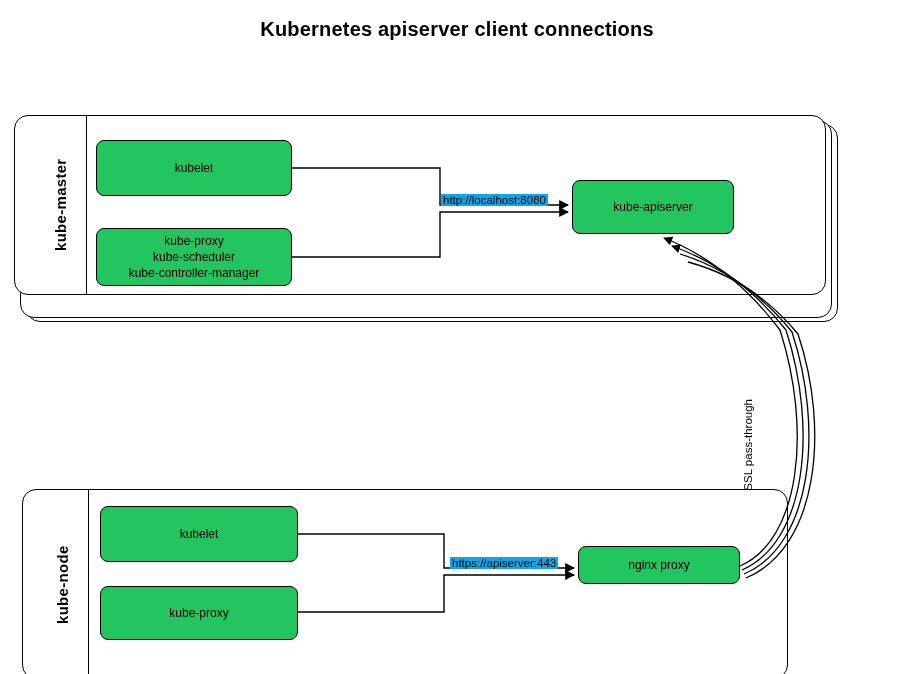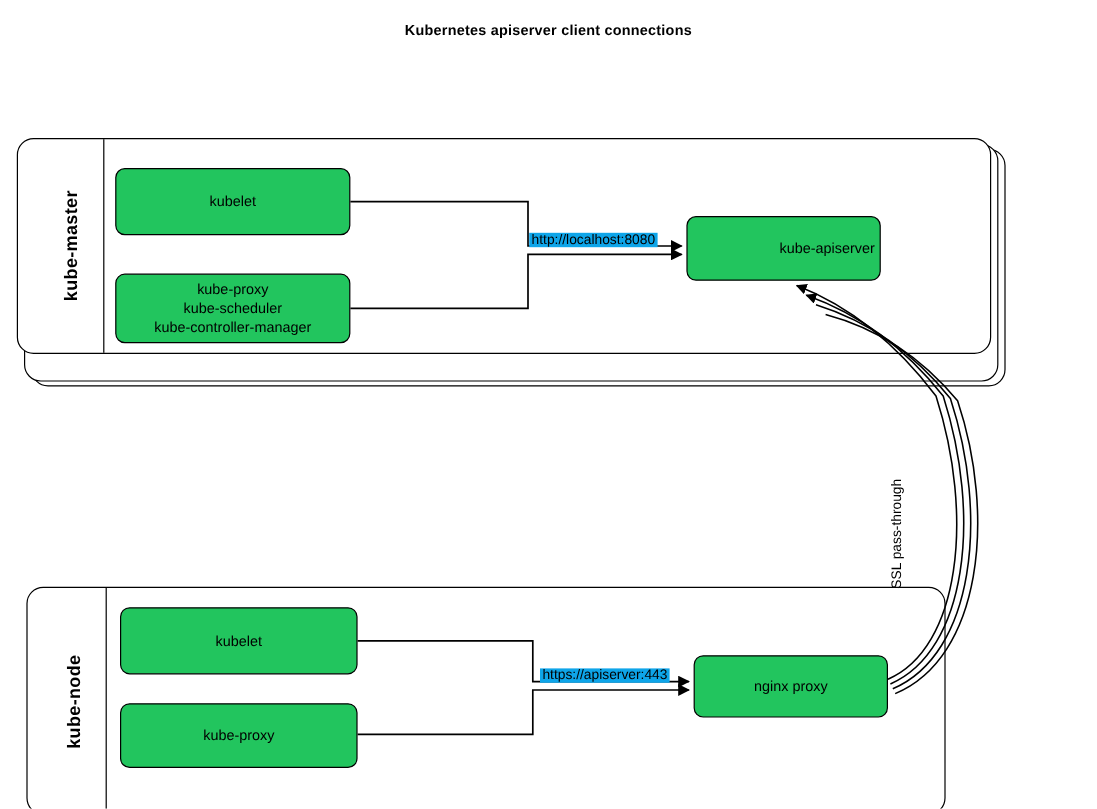--- a/index.html
+++ b/index.html
@@ -16,21 +16,21 @@
     height: 674px;
     overflow: hidden;
     background: #ffffff;
   }
   #diagram-title {
     position: absolute;
     left: 0;
     top: 18px;
     width: 914px;
     text-align: center;
-    font-size: 12px;
+    font-size: 20px;
     font-weight: bold;
     color: #000000;
     letter-spacing: 0.2px;
   }
   .svg-layer {
     position: absolute;
     left: 0;
     top: 0;
     width: 914px;
     height: 674px;
@@ -116,37 +116,37 @@
   <div class="node-box" style="left:96px; top:140px; width:196px; height:56px;">
     <span>kubelet</span>
   </div>
 
   <div class="node-box" style="left:96px; top:228px; width:196px; height:58px;">
     <span class="multi-line">kube-proxy
 kube-scheduler
 kube-controller-manager</span>
   </div>
 
-  <div class="node-box" style="left:572px; top:180px; width:162px; height:54px;justify-content:flex-end;">
+  <div class="node-box" style="left:572px; top:180px; width:162px; height:54px;">
     <span>kube-apiserver</span>
   </div>
 
   <div class="group-box" style="left:22px; top:489px; width:766px; height:190px;"></div>
   <div class="group-divider" style="left:88px; top:490px; height:188px;"></div>
   <div class="group-label" style="left:40px; top:505px; width:44px; height:160px;">kube-node</div>
 
   <div class="node-box" style="left:100px; top:506px; width:198px; height:56px;">
     <span>kubelet</span>
   </div>
 
   <div class="node-box" style="left:100px; top:586px; width:198px; height:54px;">
     <span>kube-proxy</span>
   </div>
 
-  <div class="node-box" style="left:578px; top:546px; width:162px; height:52px;">
+  <div class="node-box" style="left:578px; top:546px; width:162px; height:38px;">
     <span>nginx proxy</span>
   </div>
 
   <svg class="svg-layer" viewBox="0 0 914 674">
     <defs>
       <marker id="arrow" viewBox="0 0 10 10" refX="9" refY="5" markerWidth="7" markerHeight="7" orient="auto-start-reverse">
         <path d="M 0 0 L 10 5 L 0 10 z" fill="#000000"></path>
       </marker>
     </defs>
 

